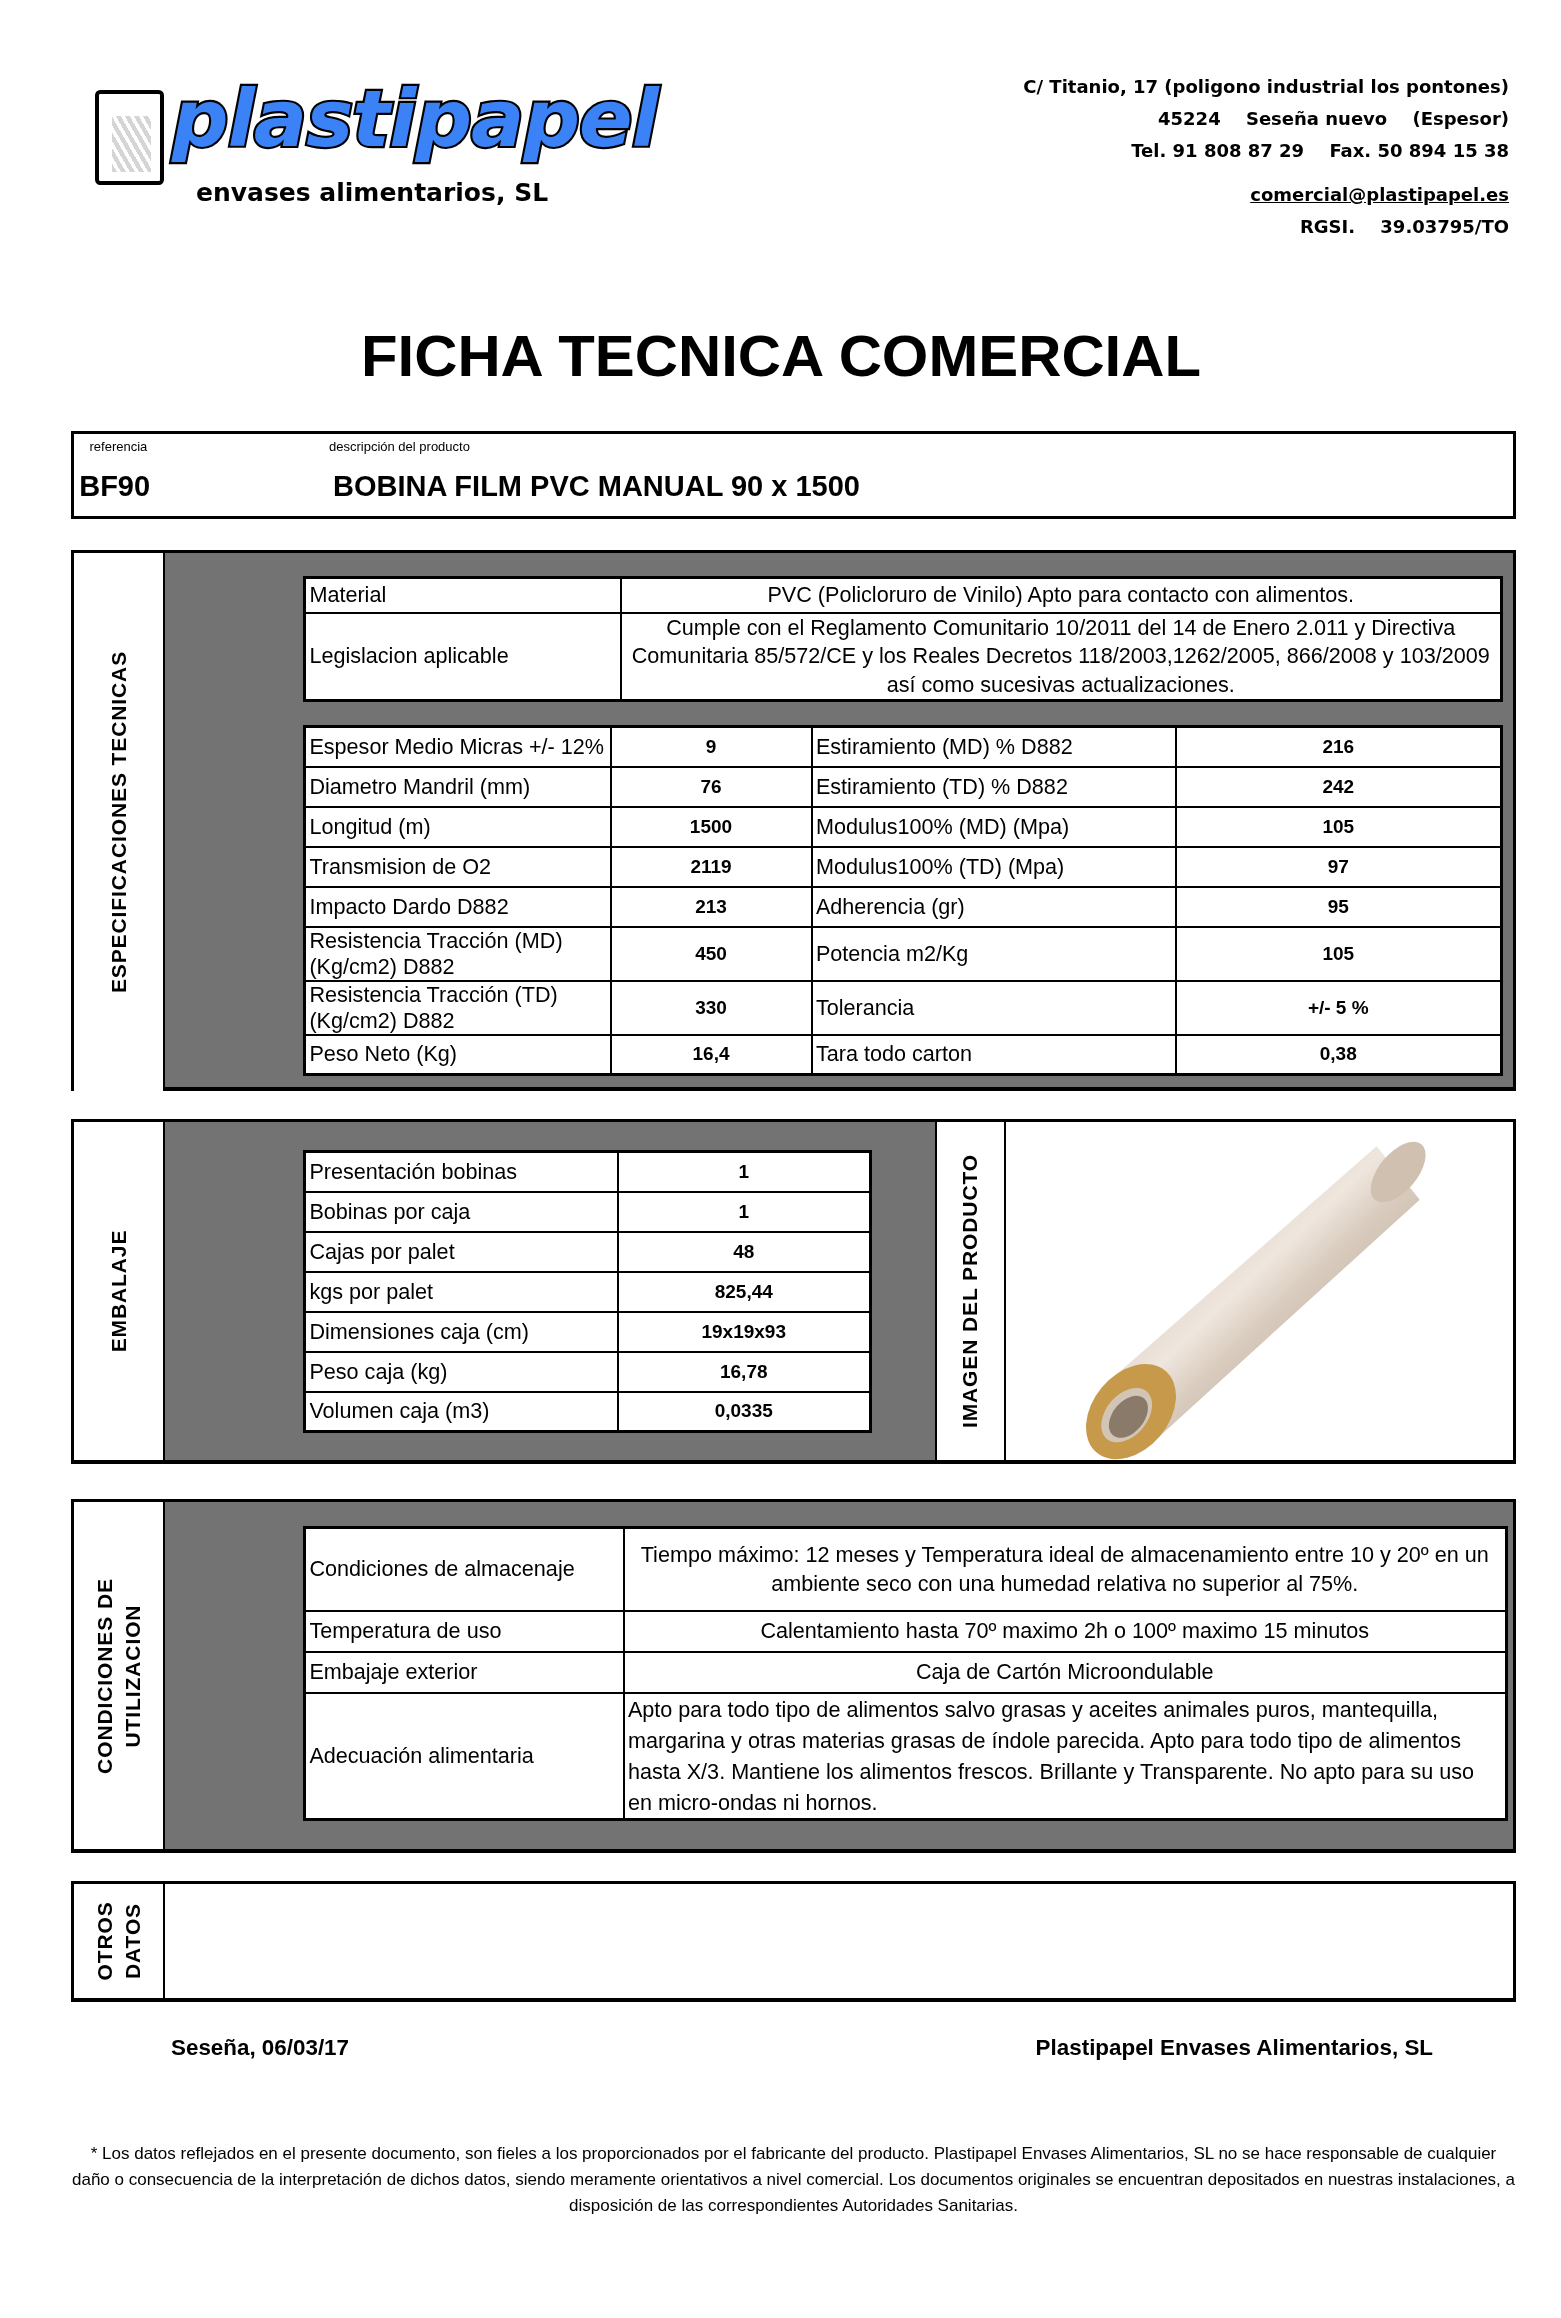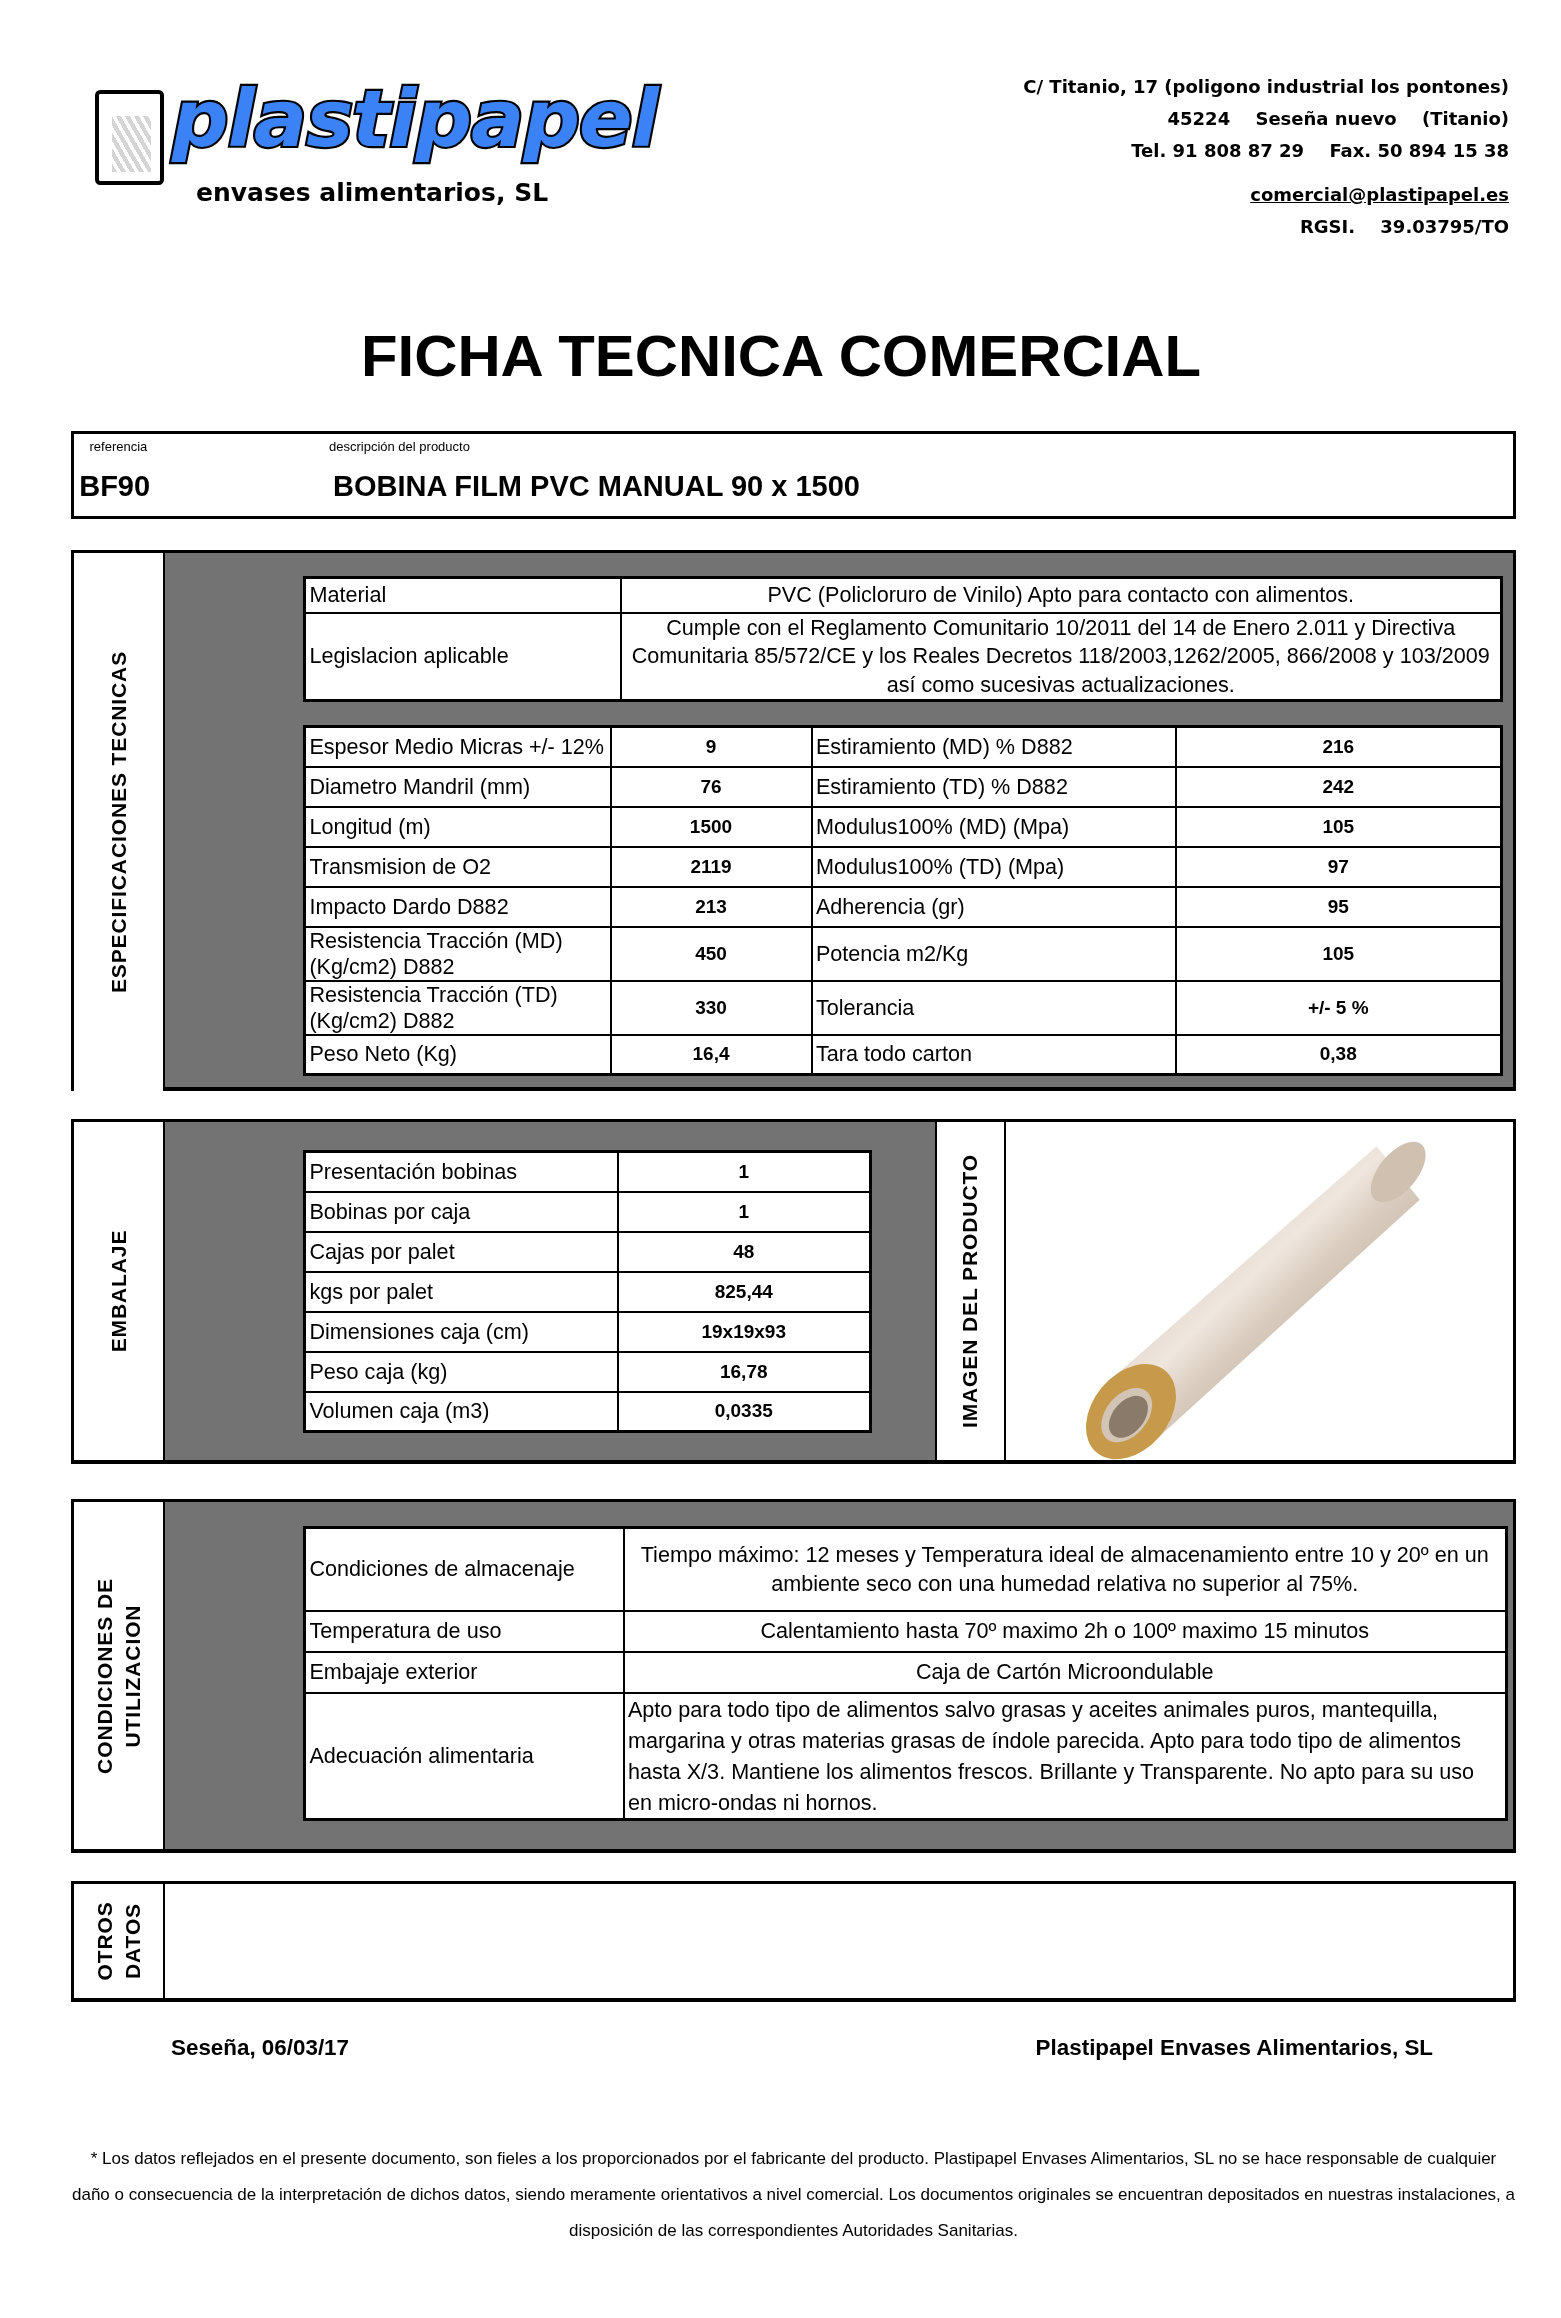--- a/index.html
+++ b/index.html
@@ -43,40 +43,40 @@
   
   .spec { left: 71px; top: 550px; width: 1445px; height: 541px; border-bottom: none; }
   .spec .gray { left: 91px; top: 0; right: 0; bottom: 0; border-bottom: 4.3px solid #000; }
 
   .emb { left: 71px; top: 1119px; width: 1445px; height: 345px; }
   .cond { left: 71px; top: 1499px; width: 1445px; height: 354px; }
   .otros { left: 71px; top: 1881px; width: 1445px; height: 121px; }
 
   .footer-l { left: 171px; top: 2035px; font-weight: bold; font-size: 22.4px; }
   .footer-r { right: 129px; top: 2035px; font-weight: bold; font-size: 22.4px; }
-  .disclaimer { left: 71px; width: 1445px; top: 2141px; text-align: center; font-size: 17px; line-height: 36px; }
+  .disclaimer { left: 71px; width: 1445px; top: 2141px; text-align: center; font-size: 17px; line-height: 26px; }
 
   
   .roll-wrap { position: absolute; left: 930px; top: 0; right: 0; bottom: 0; background: #fff; border-left: 2.6px solid #000; overflow: hidden; }
 </style>
 </head>
 <body>
 
 <div class="abs logo">
   <div class="logo-bag"></div>
   <div class="logo-word">plastipapel</div>
   <div class="logo-sub">envases alimentarios, SL</div>
 </div>
 
 <div class="abs contact">
   <div>C/ Titanio, 17 (poligono industrial los pontones)</div>
   <div>
     <span>45224</span><span class="gap"></span>
     <span>Seseña nuevo</span><span class="gap"></span>
-    <span>(Titanio)</span>
+    <span>(Espesor)</span>
   </div>
   <div>
     <span>Tel. 91 808 87 29</span><span class="gap"></span>
     <span>Fax. 50 894 15 38</span>
   </div>
   <span class="email">comercial@plastipapel.es</span>
   <div>
     <span>RGSI.</span><span class="gap"></span>
     <span>39.03795/TO</span>
   </div>

